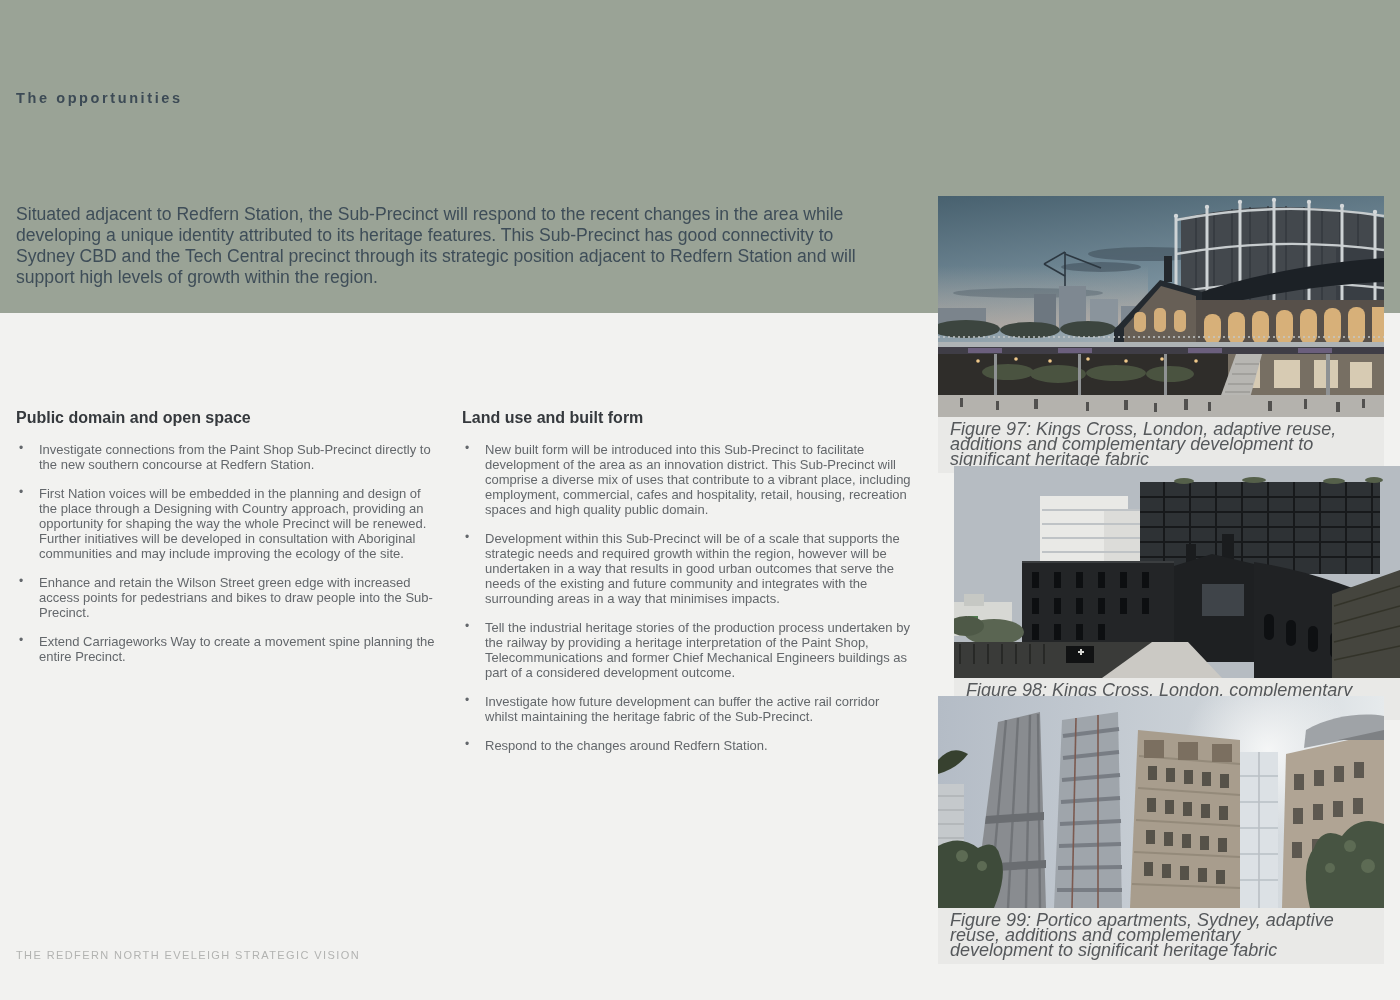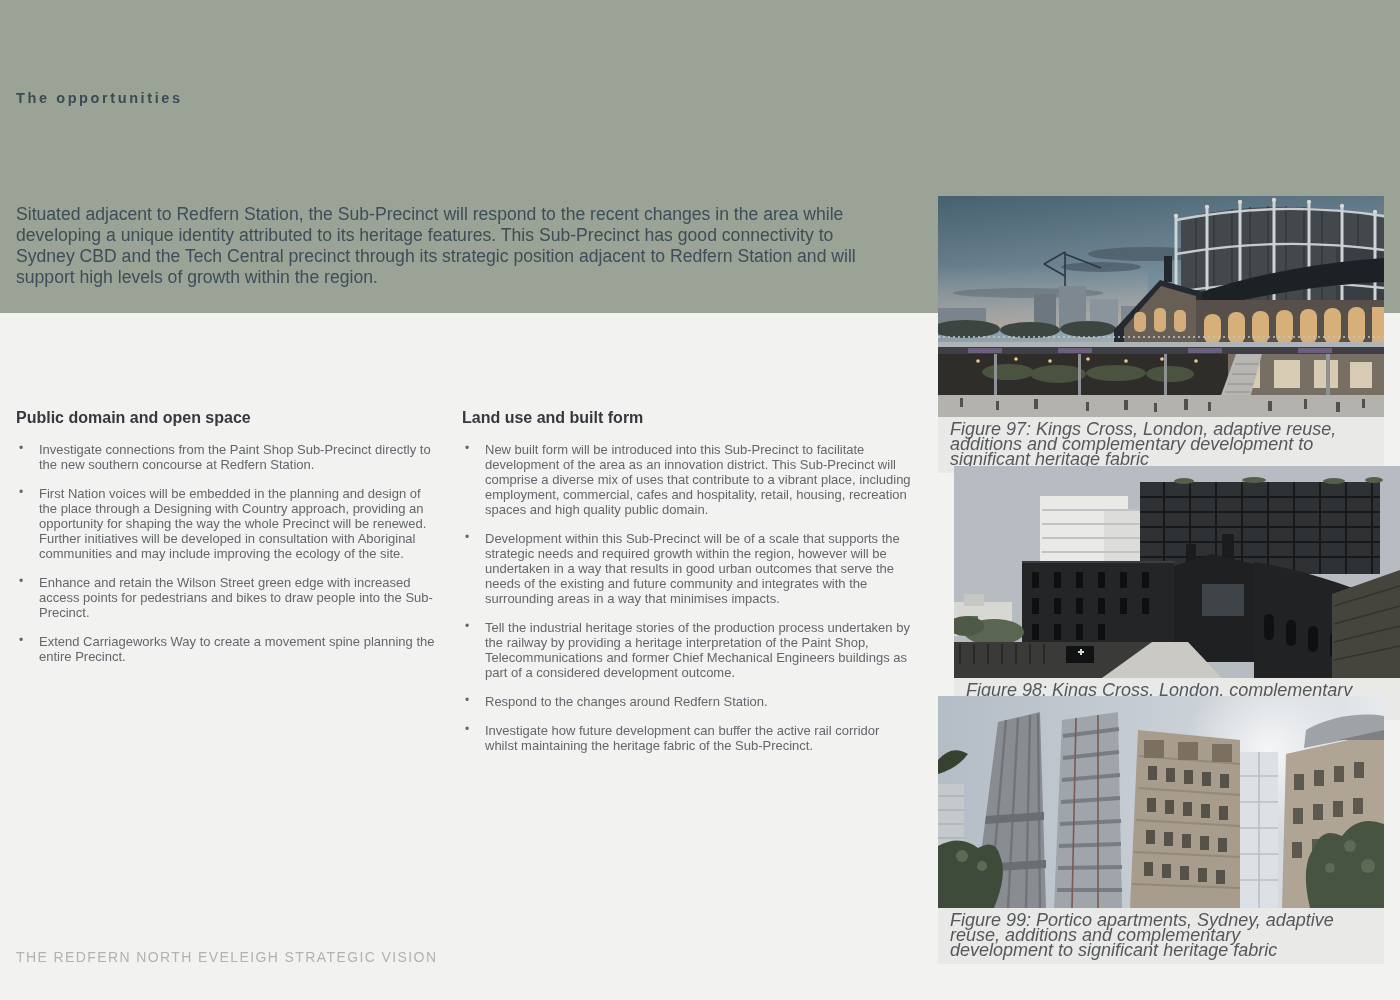--- a/index.html
+++ b/index.html
@@ -39,21 +39,21 @@
   .fig-99{top:696px;}
   .fig svg{display:block;width:446px;}
   .fig-caption{
     background:#e9e9e7;padding:5px 12px 7px 12px;
     font-style:italic;font-size:18px;line-height:14.8px;color:#55585b;
   }
   .fig-caption span{display:block;max-width:398px;}
   
   .footer-text{
     position:absolute;left:16px;top:949px;margin:0;
-    font-size:14px;letter-spacing:1.4px;color:#b2b3b1;font-weight:normal;
+    font-size:11px;letter-spacing:1.4px;color:#b2b3b1;font-weight:normal;
   }
 </style>
 </head>
 <body>
 
 <div class="page">
 
   <div class="header-band">
     <h1 class="header-title">The opportunities</h1>
     <p class="header-para para-2">Situated adjacent to Redfern Station, the Sub-Precinct will respond to the recent changes in the area while developing a unique identity attributed to its heritage features. This Sub-Precinct has good connectivity to Sydney CBD and the Tech Central precinct through its strategic position adjacent to Redfern Station and will support high levels of growth within the region.</p>
@@ -68,22 +68,22 @@
       <li>Extend Carriageworks Way to create a movement spine planning the entire Precinct.</li>
     </ul>
   </div>
 
   <div class="col col-right">
     <h2 class="col-heading">Land use and built form</h2>
     <ul class="bullets">
       <li>New built form will be introduced into this Sub-Precinct to facilitate development of the area as an innovation district. This Sub-Precinct will comprise a diverse mix of uses that contribute to a vibrant place, including employment, commercial, cafes and hospitality, retail, housing, recreation spaces and high quality public domain.</li>
       <li>Development within this Sub-Precinct will be of a scale that supports the strategic needs and required growth within the region, however will be undertaken in a way that results in good urban outcomes that serve the needs of the existing and future community and integrates with the surrounding areas in a way that minimises impacts.</li>
       <li>Tell the industrial heritage stories of the production process undertaken by the railway by providing a heritage interpretation of the Paint Shop, Telecommunications and former Chief Mechanical Engineers buildings as part of a considered development outcome.</li>
+      <li>Investigate how future development can buffer the active rail corridor whilst maintaining the heritage fabric of the Sub-Precinct.</li>
       <li>Respond to the changes around Redfern Station.</li>
-      <li>Investigate how future development can buffer the active rail corridor whilst maintaining the heritage fabric of the Sub-Precinct.</li>
     </ul>
   </div>
 
   <figure class="fig fig-97" style="margin:0">
     <svg viewBox="0 0 446 221" width="446" height="221">
       <defs>
         <linearGradient id="sky1" x1="0" y1="0" x2="0.25" y2="1">
           <stop offset="0" stop-color="#48616f"></stop>
           <stop offset="0.5" stop-color="#79909d"></stop>
           <stop offset="0.78" stop-color="#a9b4ba"></stop>

